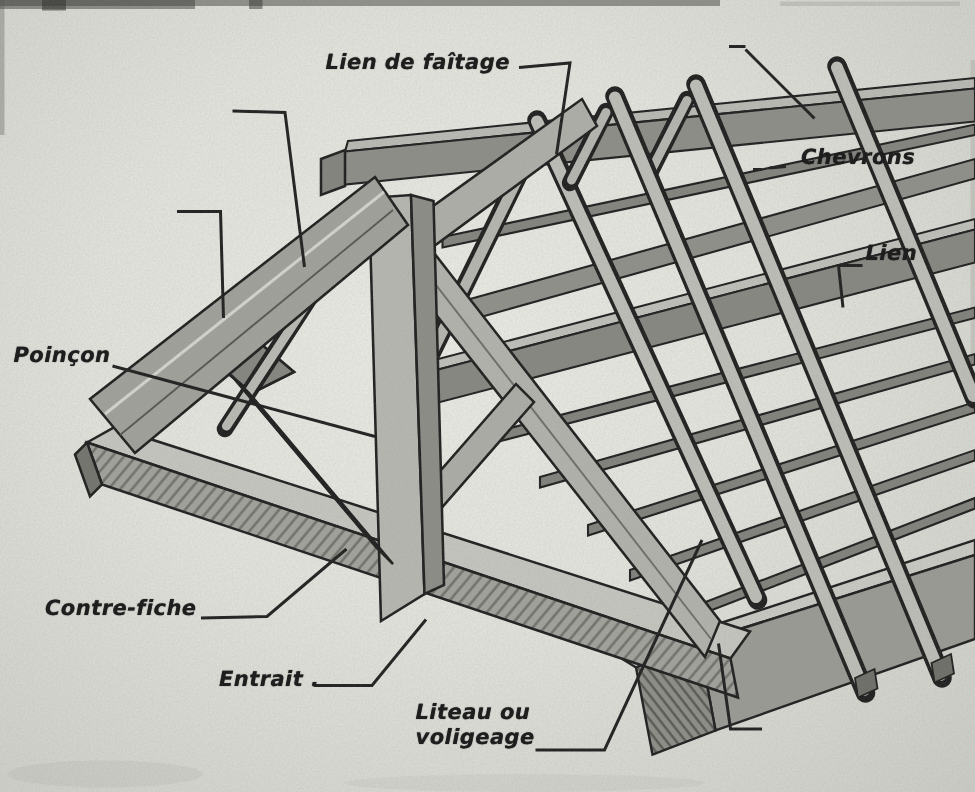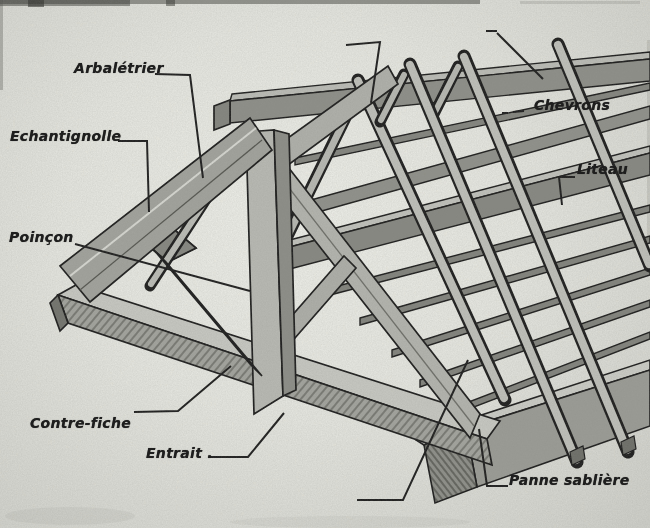--- a/index.html
+++ b/index.html
@@ -175,22 +175,24 @@
     <line x1="75" y1="244" x2="250" y2="291"></line>
     <polyline points="134,412 178,411 231,366"></polyline>
     <polyline points="209,457 248,457 284,413"></polyline>
     <polyline points="357,500 403,500 468,360"></polyline>
     <polyline points="508,486 487,486 479,429"></polyline>
   </g>
 
   <rect x="0" y="0" width="650" height="528" filter="url(#grain)" opacity="0.5"></rect>
 </svg>
 
-<div class="label" style="left:74px;top:60px;">Arbalétrier</div>
+<div class="label" style="left:217px;top:34px;">Lien de faîtage</div>
 <div class="label" style="left:534px;top:97px;text-align:right;">Chevrons</div>
-<div class="label" style="left:10px;top:128px;">Echantignolle</div>
-<div class="label" style="left:577px;top:161px;">Liteau</div>
+<div class="label" style="left:577px;top:161px;">Lien</div>
 <div class="label" style="left:9px;top:229px;">Poinçon</div>
-<div class="label" style="left:30px;top:398px;margin-top:17px;">Contre-fiche</div>
+<div class="label" style="left:30px;top:398px;">Contre-fiche</div>
 <div class="label" style="left:146px;top:445px;">Entrait .</div>
-<div class="label" style="left:509px;top:472px;">Panne sablière</div>
+<div class="label two-line" style="left:277px;top:467px;">
+  <span>Liteau ou</span><br>
+  <span>voligeage</span>
+</div>
 
 </div>
 
 </body></html>

